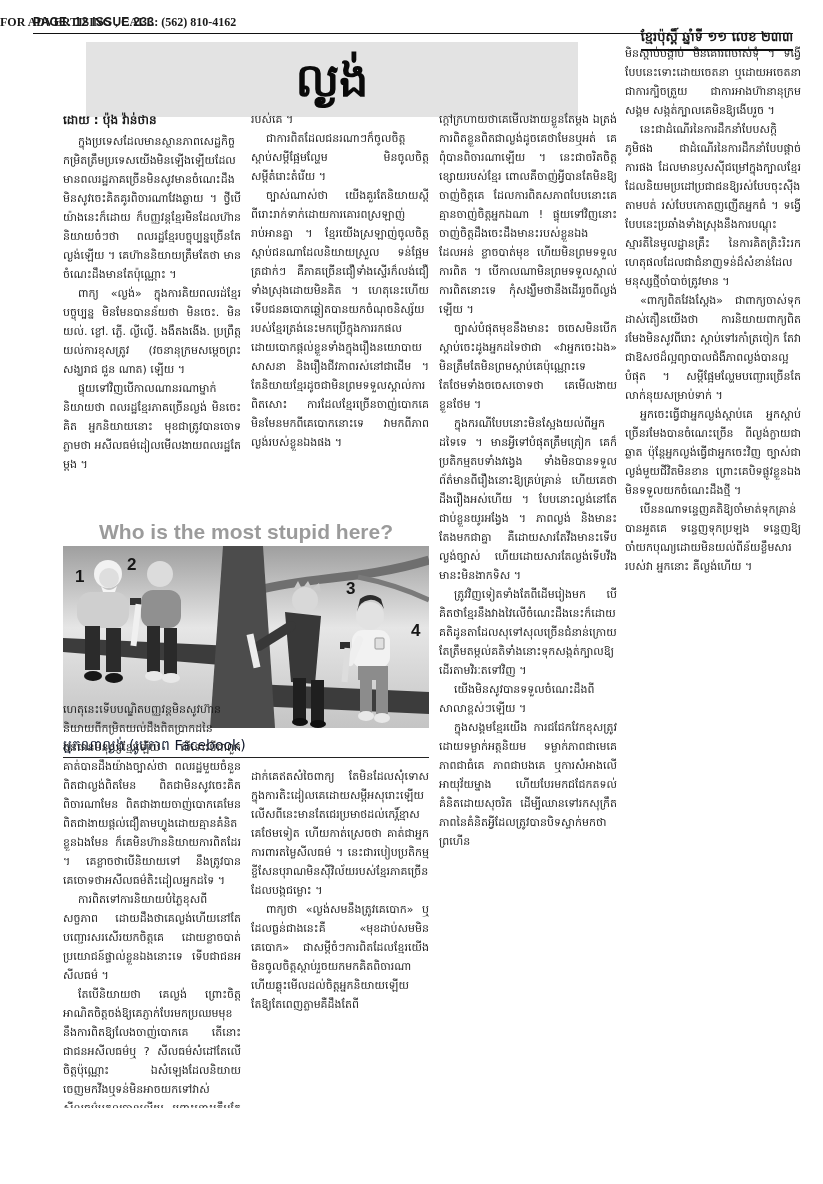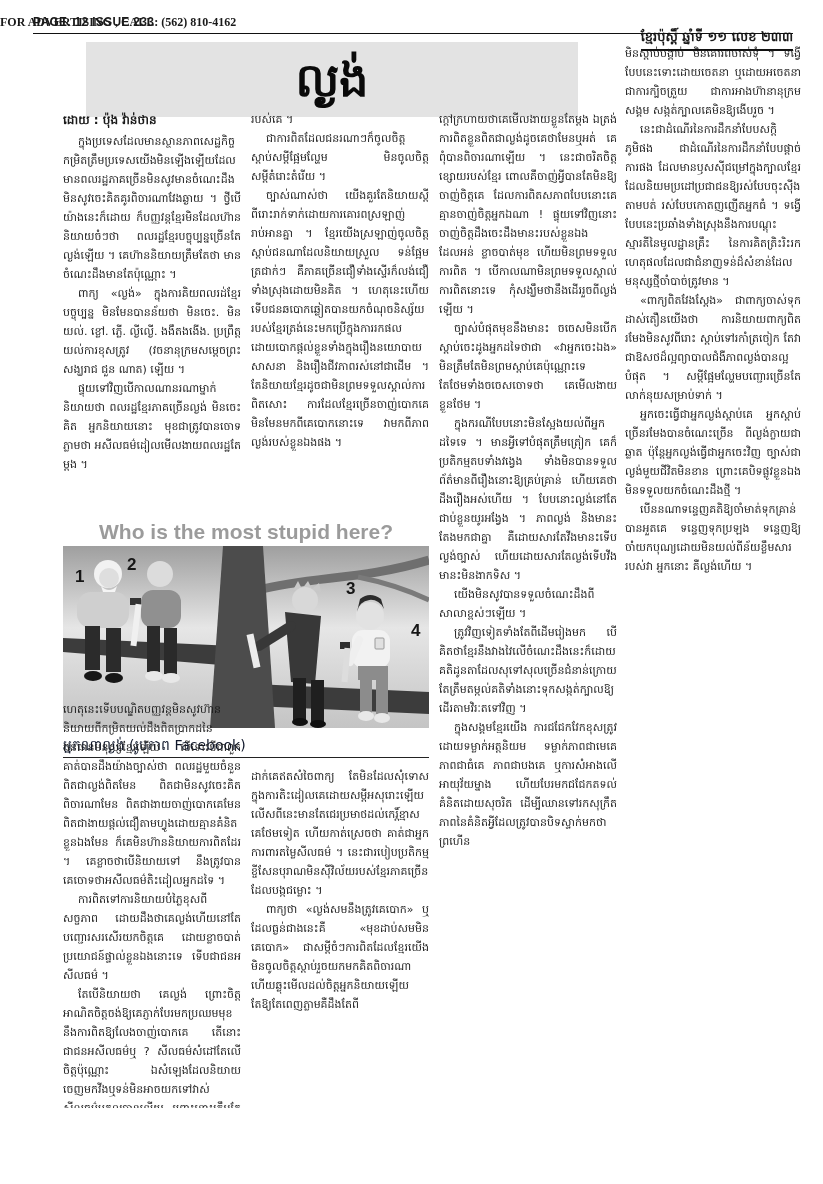--- a/index.html
+++ b/index.html
@@ -151,22 +151,22 @@
 
   <div class="col c2b">
     <p class="cont">ដាក់គេឥតសំចៃពាក្យ តែមិនដែលសុំទោសក្នុងការតិះដៀលគេដោយសម្តីអសុរោះឡើយ លើសពីនេះមានតែជេរប្រមាថដល់កេរ្តិ៍ខ្មាសគេថែមទៀត ហើយកាត់ស្រេចថា គាត់ជាអ្នកការពារតម្លៃសីលធម៌ ។ នេះជារបៀបប្រតិកម្មខ្ចីសែនបុរាណមិនស៊ីវិល័យរបស់ខ្មែរភាគច្រើនដែលបង្កជម្លោះ ។</p>
     <p>ពាក្យថា «ល្ងង់សមនឹងត្រូវគេបោក» ឬដែលធ្ងន់ជាងនេះគឺ «មុខដាប់សមមិនគេបោក» ជាសម្តីចំៗការពិតដែលខ្មែរយើងមិនចូលចិត្តស្តាប់រួចយកមកគិតពិចារណា ហើយឆ្លុះមើលដល់ចិត្តអ្នកនិយាយឡើយ តែឱ្យតែពេញភ្លាមគឺដឹងតែពី</p>
   </div>
 
   <div class="col c3">
     <p class="cont">ក្តៅក្រហាយថាគេមើលងាយខ្លួនតែម្តង ឯត្រង់ការពិតខ្លួនពិតជាល្ងង់ដូចគេថាមែនឬអត់ គេពុំបានពិចារណាឡើយ ។ នេះជាចរិតចិត្តខ្សោយរបស់ខ្មែរ ពោលគឺចាញ់អ្វីបានតែមិនឱ្យចាញ់ចិត្តគេ ដែលការពិតសភាពបែបនោះគេគ្មានចាញ់ចិត្តអ្នកឯណា ! ផ្ទុយទៅវិញនោះ ចាញ់ចិត្តដឹងចេះដឹងមានះរបស់ខ្លួនឯងដែលអន់ ខ្លាចបាត់មុខ ហើយមិនព្រមទទួលការពិត ។ បើកាលណាមិនព្រមទទួលស្គាល់ការពិតនោះទេ កុំសង្ឃឹមថានឹងដើររួចពីល្ងង់ឡើយ ។</p>
     <p>ច្បាស់បំផុតមុខនឹងមានះ ចចេសមិនបើកស្តាប់ចេះដូងអ្នកដទៃថាជា «វាអ្នកចេះឯង» មិនត្រឹមតែមិនព្រមស្តាប់គេប៉ុណ្ណោះទេ តែថែមទាំងចចេសចោទថា គេមើលងាយខ្លួនថែម ។</p>
     <p>ក្នុងករណីបែបនោះមិនស្អែងយល់ពីអ្នកដទៃទេ ។ មានអ្វីទៅបំផុតត្រឹមត្រៀក គេក៏ប្រតិកម្មតបទាំងវង្វេង ទាំងមិនបានទទួលព័ត៌មានពីរឿងនោះឱ្យគ្រប់គ្រាន់ ហើយគេថាដឹងរឿងអស់ហើយ ។ បែបនោះល្ងង់នៅតែជាប់ខ្លួនយូរអង្វែង ។ ភាពល្ងង់ និងមានះតែងមកជាគ្នា គឺដោយសារតែវីងមានះទើបល្ងង់ច្បាស់ ហើយដោយសារតែល្ងង់ទើបវីងមានះមិនងាកទិស ។</p>
+    <p>ត្រូវវិញទៀតទាំងតែពីដើមរៀងមក បើគិតថាខ្មែរនឹងវាងវៃលើចំណេះដឹងនេះក៏ដោយ គតិដូនតាដែលសុទៅសុលច្រើនជំនាន់ក្រោយ តែត្រឹមតម្កល់គតិទាំងនោះទុកសង្កត់ក្បាលឱ្យដើរតាមវិរៈតទៅវិញ ។</p>
     <p>យើងមិនសូវបានទទួលចំណេះដឹងពីសាលាខ្ពស់ៗឡើយ ។</p>
-    <p>ត្រូវវិញទៀតទាំងតែពីដើមរៀងមក បើគិតថាខ្មែរនឹងវាងវៃលើចំណេះដឹងនេះក៏ដោយ គតិដូនតាដែលសុទៅសុលច្រើនជំនាន់ក្រោយ តែត្រឹមតម្កល់គតិទាំងនោះទុកសង្កត់ក្បាលឱ្យដើរតាមវិរៈតទៅវិញ ។</p>
     <p>ក្នុងសង្គមខ្មែរយើង ការជជែកវែកខុសត្រូវដោយទម្លាក់អត្តនិយម ទម្លាក់ភាពជាមេគេ ភាពជាធំគេ ភាពជាបងគេ ឬការសំអាងលើអាយុវ័យម្នាង ហើយបែរមកជជែកតទល់គំនិតដោយសុចរិត ដើម្បីឈានទៅរកសុក្រឹតភាពនៃគំនិតអ្វីដែលត្រូវបានបិទស្ទាក់មកថា ព្រហើន</p>
   </div>
 
   <div class="col c4">
     <p class="cont">មិនស្តាប់បង្គាប់ មិនគោរពចាស់ទុំ ។ ទង្វើបែបនេះទោះដោយចេតនា ឬដោយអចេតនាជាការក្បិចត្រួយ ជាការអាងហ៊ានានុក្រមសង្គម សង្កត់ក្បាលគេមិនឱ្យងើបរួច ។</p>
     <p>នេះជាដំណើរនៃការដឹកនាំបែបសក្តិភូមិផង ជាដំណើរនៃការដឹកនាំបែបផ្តាច់ការផង ដែលមានឫសស៊ីជម្រៅក្នុងក្បាលខ្មែរ ដែលនិយមប្រដៅប្រជាជនឱ្យរស់បែបចុះស៊ីងតាមបត់ រស់បែបកោតញញើតអ្នកធំ ។ ទង្វើបែបនេះប្រឆាំងទាំងស្រុងនឹងការបណ្តុះស្មារតីនៃមូលដ្ឋានគ្រឹះ នៃការគិតត្រិះរិះរកហេតុផលដែលជាជំនាញទន់ដ៏សំខាន់ដែលមនុស្សថ្មីចាំបាច់ត្រូវមាន ។</p>
     <p>«ពាក្យពិតវែងស្តែង» ជាពាក្យចាស់ទុកដាស់តឿនយើងថា ការនិយាយពាក្យពិតរមែងមិនសូវពីរោះ ស្តាប់ទៅរកាំត្រចៀក តែវាជាឱសថដ៏ល្អព្យាបាលជំងឺភាពល្ងង់បានល្អបំផុត ។ សម្តីផ្អែមល្ហែមបញ្ជោរច្រើនតែលាក់នុយសម្រាប់ទាក់ ។</p>
     <p>អ្នកចេះធ្វើជាអ្នកល្ងង់ស្តាប់គេ អ្នកស្តាប់ច្រើនរមែងបានចំណេះច្រើន ពីល្ងង់ក្លាយជាឆ្លាត ប៉ុន្តែអ្នកល្ងង់ធ្វើជាអ្នកចេះវិញ ច្បាស់ជាល្ងង់មួយជីវិតមិនខាន ព្រោះគេបិទផ្លូវខ្លួនឯងមិនទទួលយកចំណេះដឹងថ្មី ។</p>
     <p>បើននណាទន្ទេញគតិឱ្យចាំមាត់ទុកគ្រាន់បានអួតគេ ទន្ទេញទុកប្រឡង ទន្ទេញឱ្យចាំយកបុណ្យដោយមិនយល់ពីន័យខ្លឹមសាររបស់វា អ្នកនោះ គឺល្ងង់ហើយ ។</p>
   </div>

